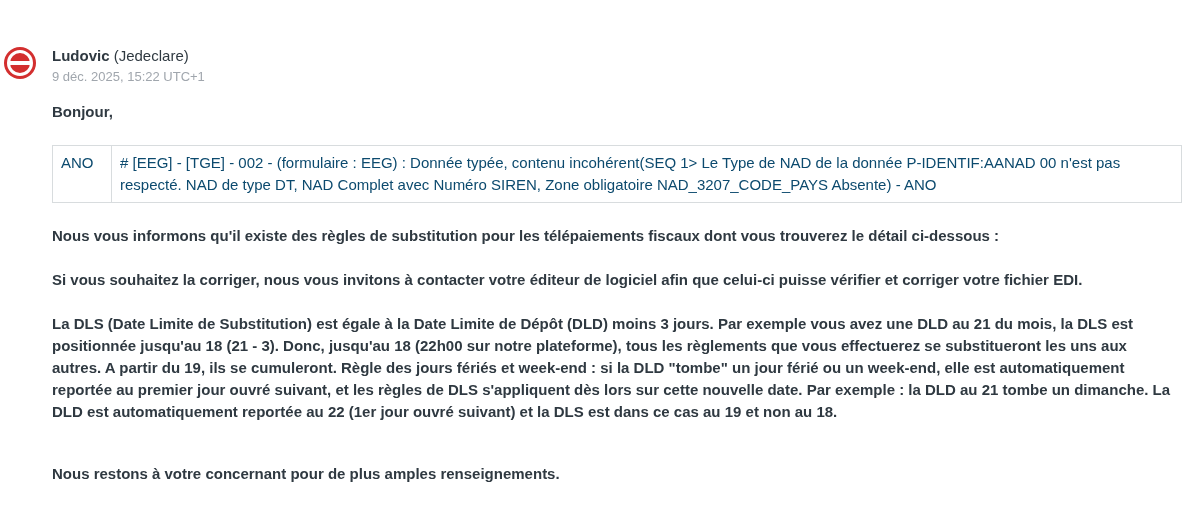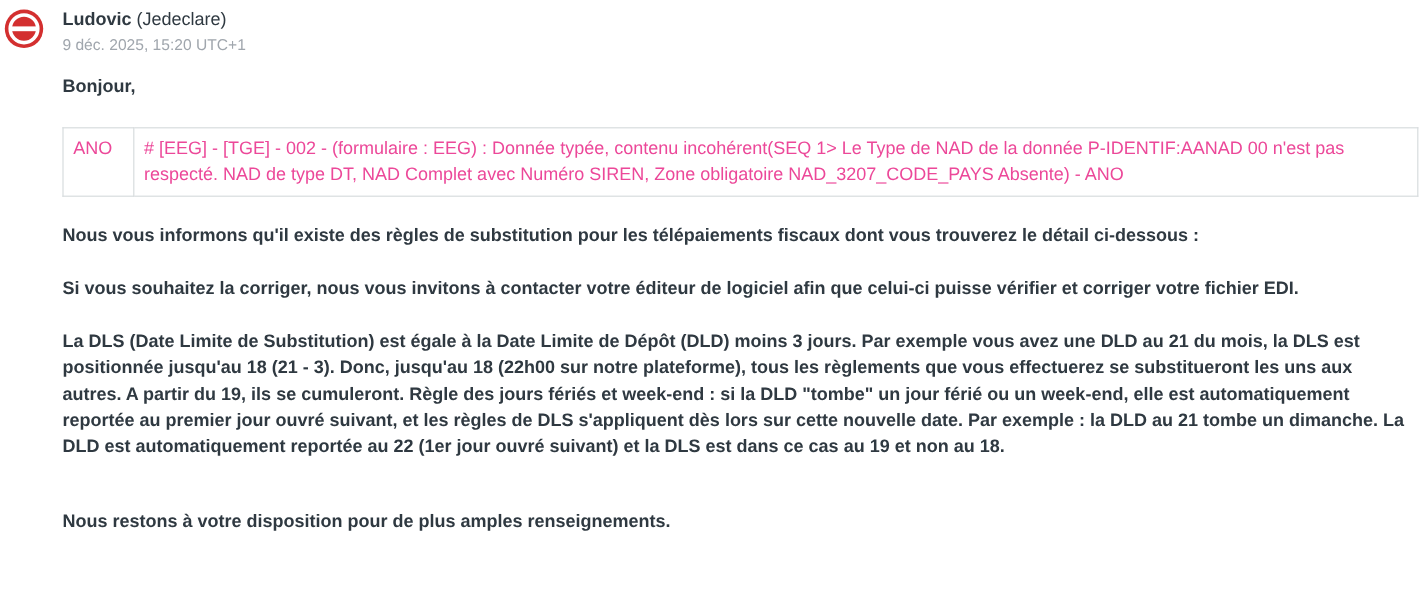--- a/index.html
+++ b/index.html
@@ -12,20 +12,21 @@
     height: 510px;
     font-family: "Liberation Sans", sans-serif;
     color: #2f3941;
     overflow: hidden;
   }
   .message {
     position: relative;
     padding: 8px 10px 0 52px;
     box-sizing: border-box;
     width: 1190px;
+    margin-top: 39px;
   }
   .avatar {
     position: absolute;
     left: 4px;
     top: 8px;
     width: 32px;
     height: 32px;
     border-radius: 50%;
     background: #d32f2f;
     display: flex;
@@ -81,21 +82,21 @@
     width: 1130px;
     margin: 0 0 22px 0;
     table-layout: fixed;
   }
   .anomaly-table td {
     border: 1px solid #d8dcde;
     padding: 6px 8px;
     font-size: 15px;
     line-height: 22px;
     vertical-align: top;
-    color: #ec4899;
+    color: #0c4a6e;
   }
   .anomaly-table td.code {
     width: 42px;
     white-space: nowrap;
   }
   .spacer {
     height: 18px;
   }
 </style>
 </head>
@@ -107,21 +108,21 @@
     <div class="ring">
       <div class="bar"></div>
     </div>
   </div>
 
   <div class="header-line">
     <span class="author">Ludovic</span>
     <span class="org">(Jedeclare)</span>
   </div>
 
-  <div class="timestamp">9 déc. 2025, 15:20 UTC+1</div>
+  <div class="timestamp">9 déc. 2025, 15:22 UTC+1</div>
 
   <div class="body-text">
 
     <div class="para">Bonjour,</div>
 
 
     <table class="anomaly-table">
       <tbody>
           <tr>
         <td class="code">ANO</td>
@@ -131,16 +132,16 @@
       </table>
 
     <div class="para">Nous vous informons qu'il existe des règles de substitution pour les télépaiements fiscaux dont vous trouverez le détail ci-dessous :</div>
 
     <div class="para">Si vous souhaitez la corriger, nous vous invitons à contacter votre éditeur de logiciel afin que celui-ci puisse vérifier et corriger votre fichier EDI.</div>
 
     <div class="para">La DLS (Date Limite de Substitution) est égale à la Date Limite de Dépôt (DLD) moins 3 jours. Par exemple vous avez une DLD au 21 du mois, la DLS est positionnée jusqu'au 18 (21 - 3). Donc, jusqu'au 18 (22h00 sur notre plateforme), tous les règlements que vous effectuerez se substitueront les uns aux autres. A partir du 19, ils se cumuleront. Règle des jours fériés et week-end : si la DLD "tombe" un jour férié ou un week-end, elle est automatiquement reportée au premier jour ouvré suivant, et les règles de DLS s'appliquent dès lors sur cette nouvelle date. Par exemple : la DLD au 21 tombe un dimanche. La DLD est automatiquement reportée au 22 (1er jour ouvré suivant) et la DLS est dans ce cas au 19 et non au 18.</div>
 
     <div class="spacer"></div>
 
-    <div class="para">Nous restons à votre disposition pour de plus amples renseignements.</div>
+    <div class="para">Nous restons à votre concernant pour de plus amples renseignements.</div>
 
   </div>
 </div>
 
 </body></html>

